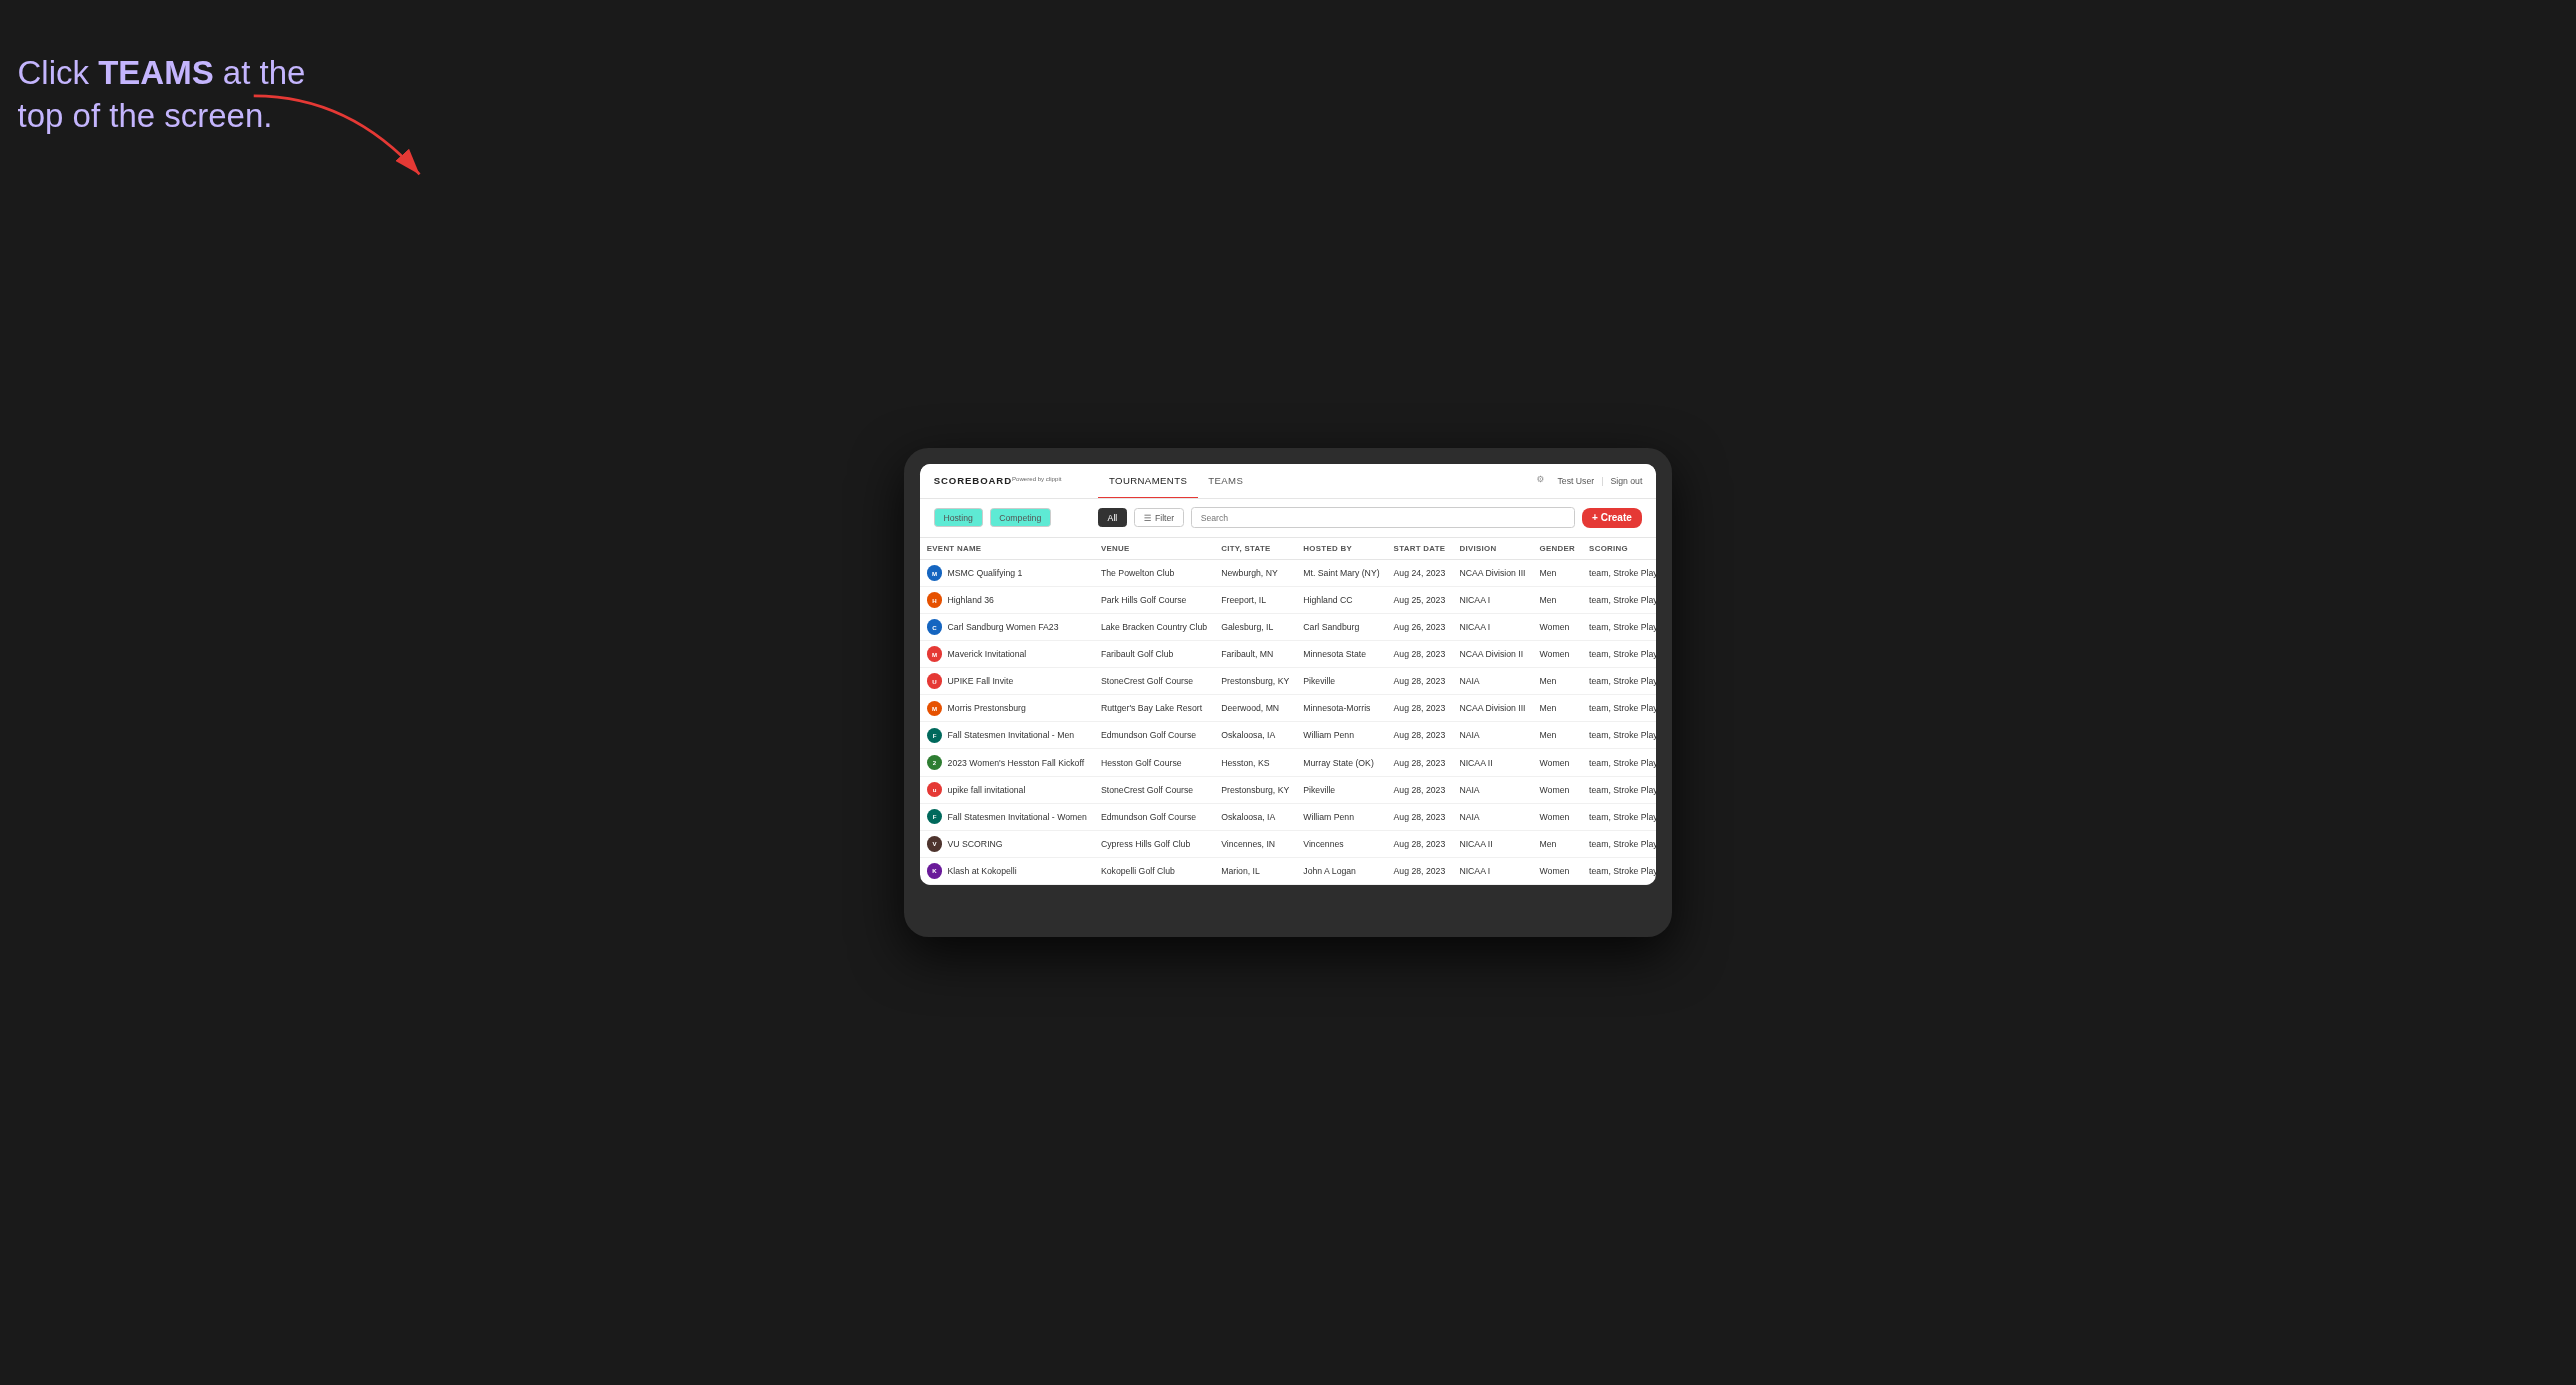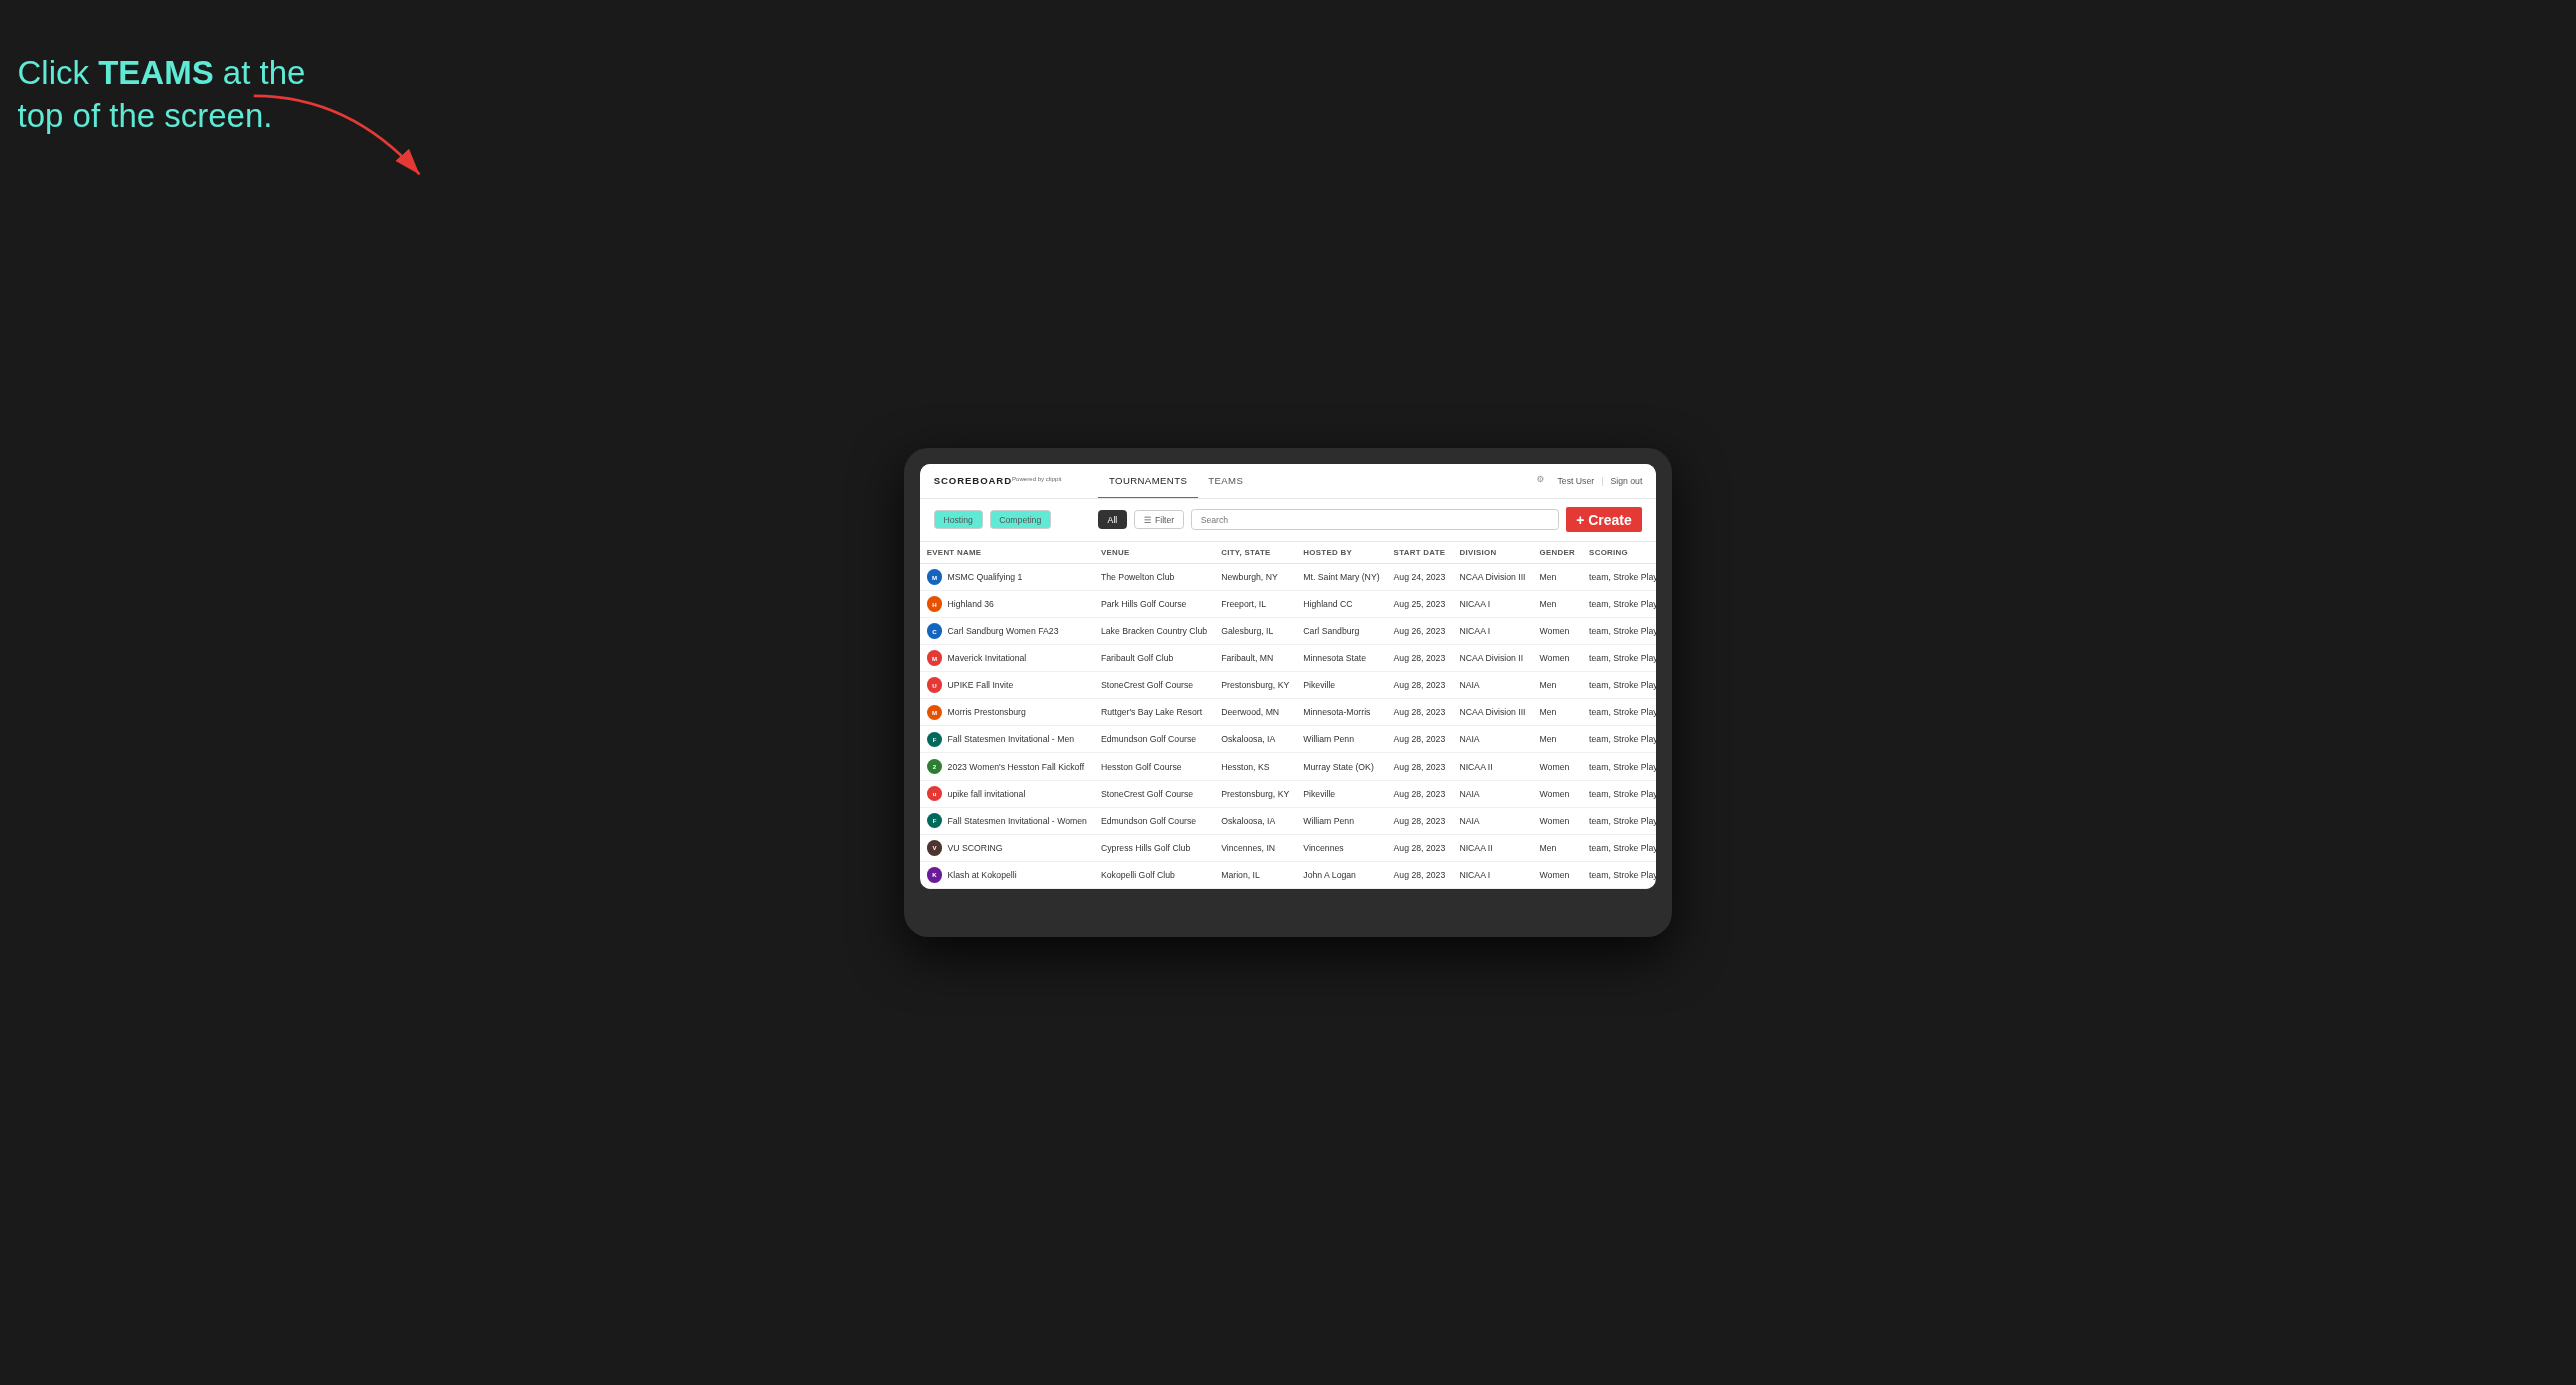--- a/index.html
+++ b/index.html
@@ -13,21 +13,21 @@
       padding: 35px;
       position: relative;
     }
 
     
     .annotation {
       position: absolute;
       top: 52px;
       left: 17.5px;
       font-size: 33px;
-      color: #5eead4;
+      color: #c4b5fd;
       font-weight: 400;
       line-height: 1.3;
       z-index: 10;
     }
     .annotation strong { font-weight: 900; }
 
     
     .arrow-svg {
       position: absolute;
       top: 87px;
@@ -161,25 +161,25 @@
       padding: 4.4px 8.7px;
       font-size: 8.7px;
       border: 0.9px solid #ccc;
       border-radius: 3.5px;
       color: #888;
       outline: none;
     }
 
     .create-btn {
       padding: 4.4px 10.5px;
-      font-size: 14px;
+      font-size: 10px;
       background: #e53935;
       color: #fff;
       border: none;
-      border-radius: 2px;
+      border-radius: 8px;
       cursor: pointer;
       font-weight: 600;
     }
 
     
     .table-container {
       overflow: auto;
       max-height: 402px;
     }
 

